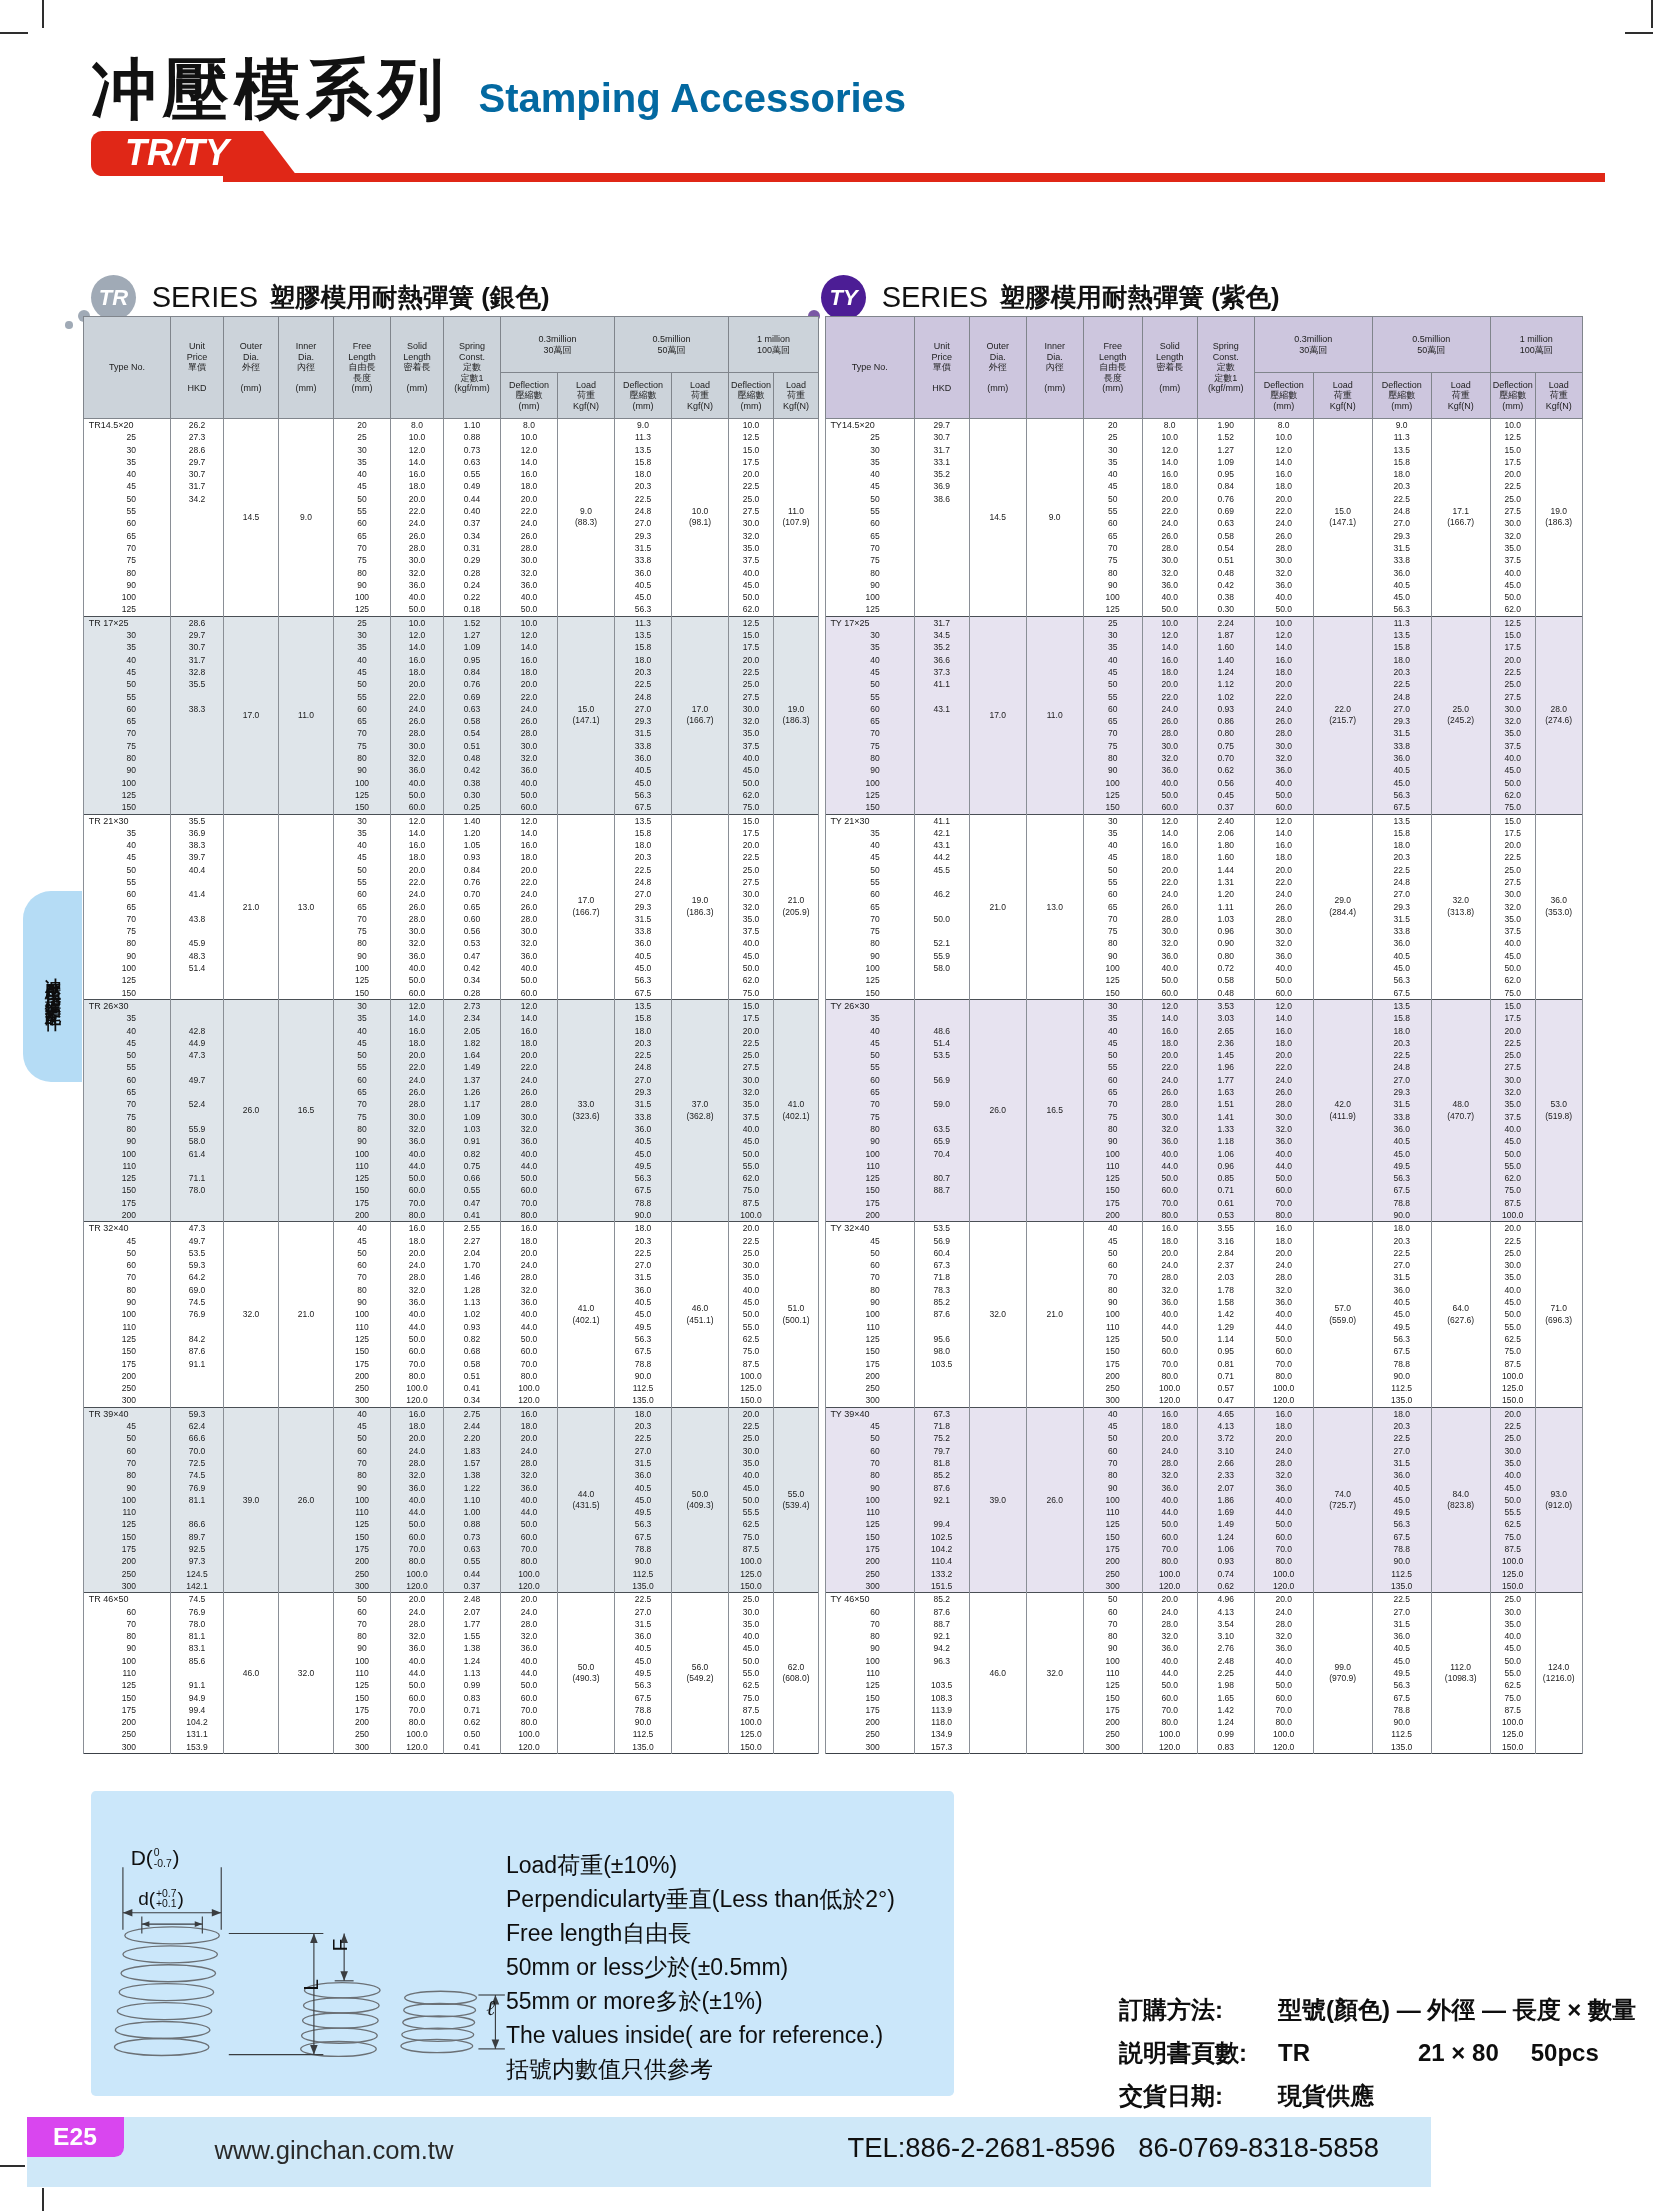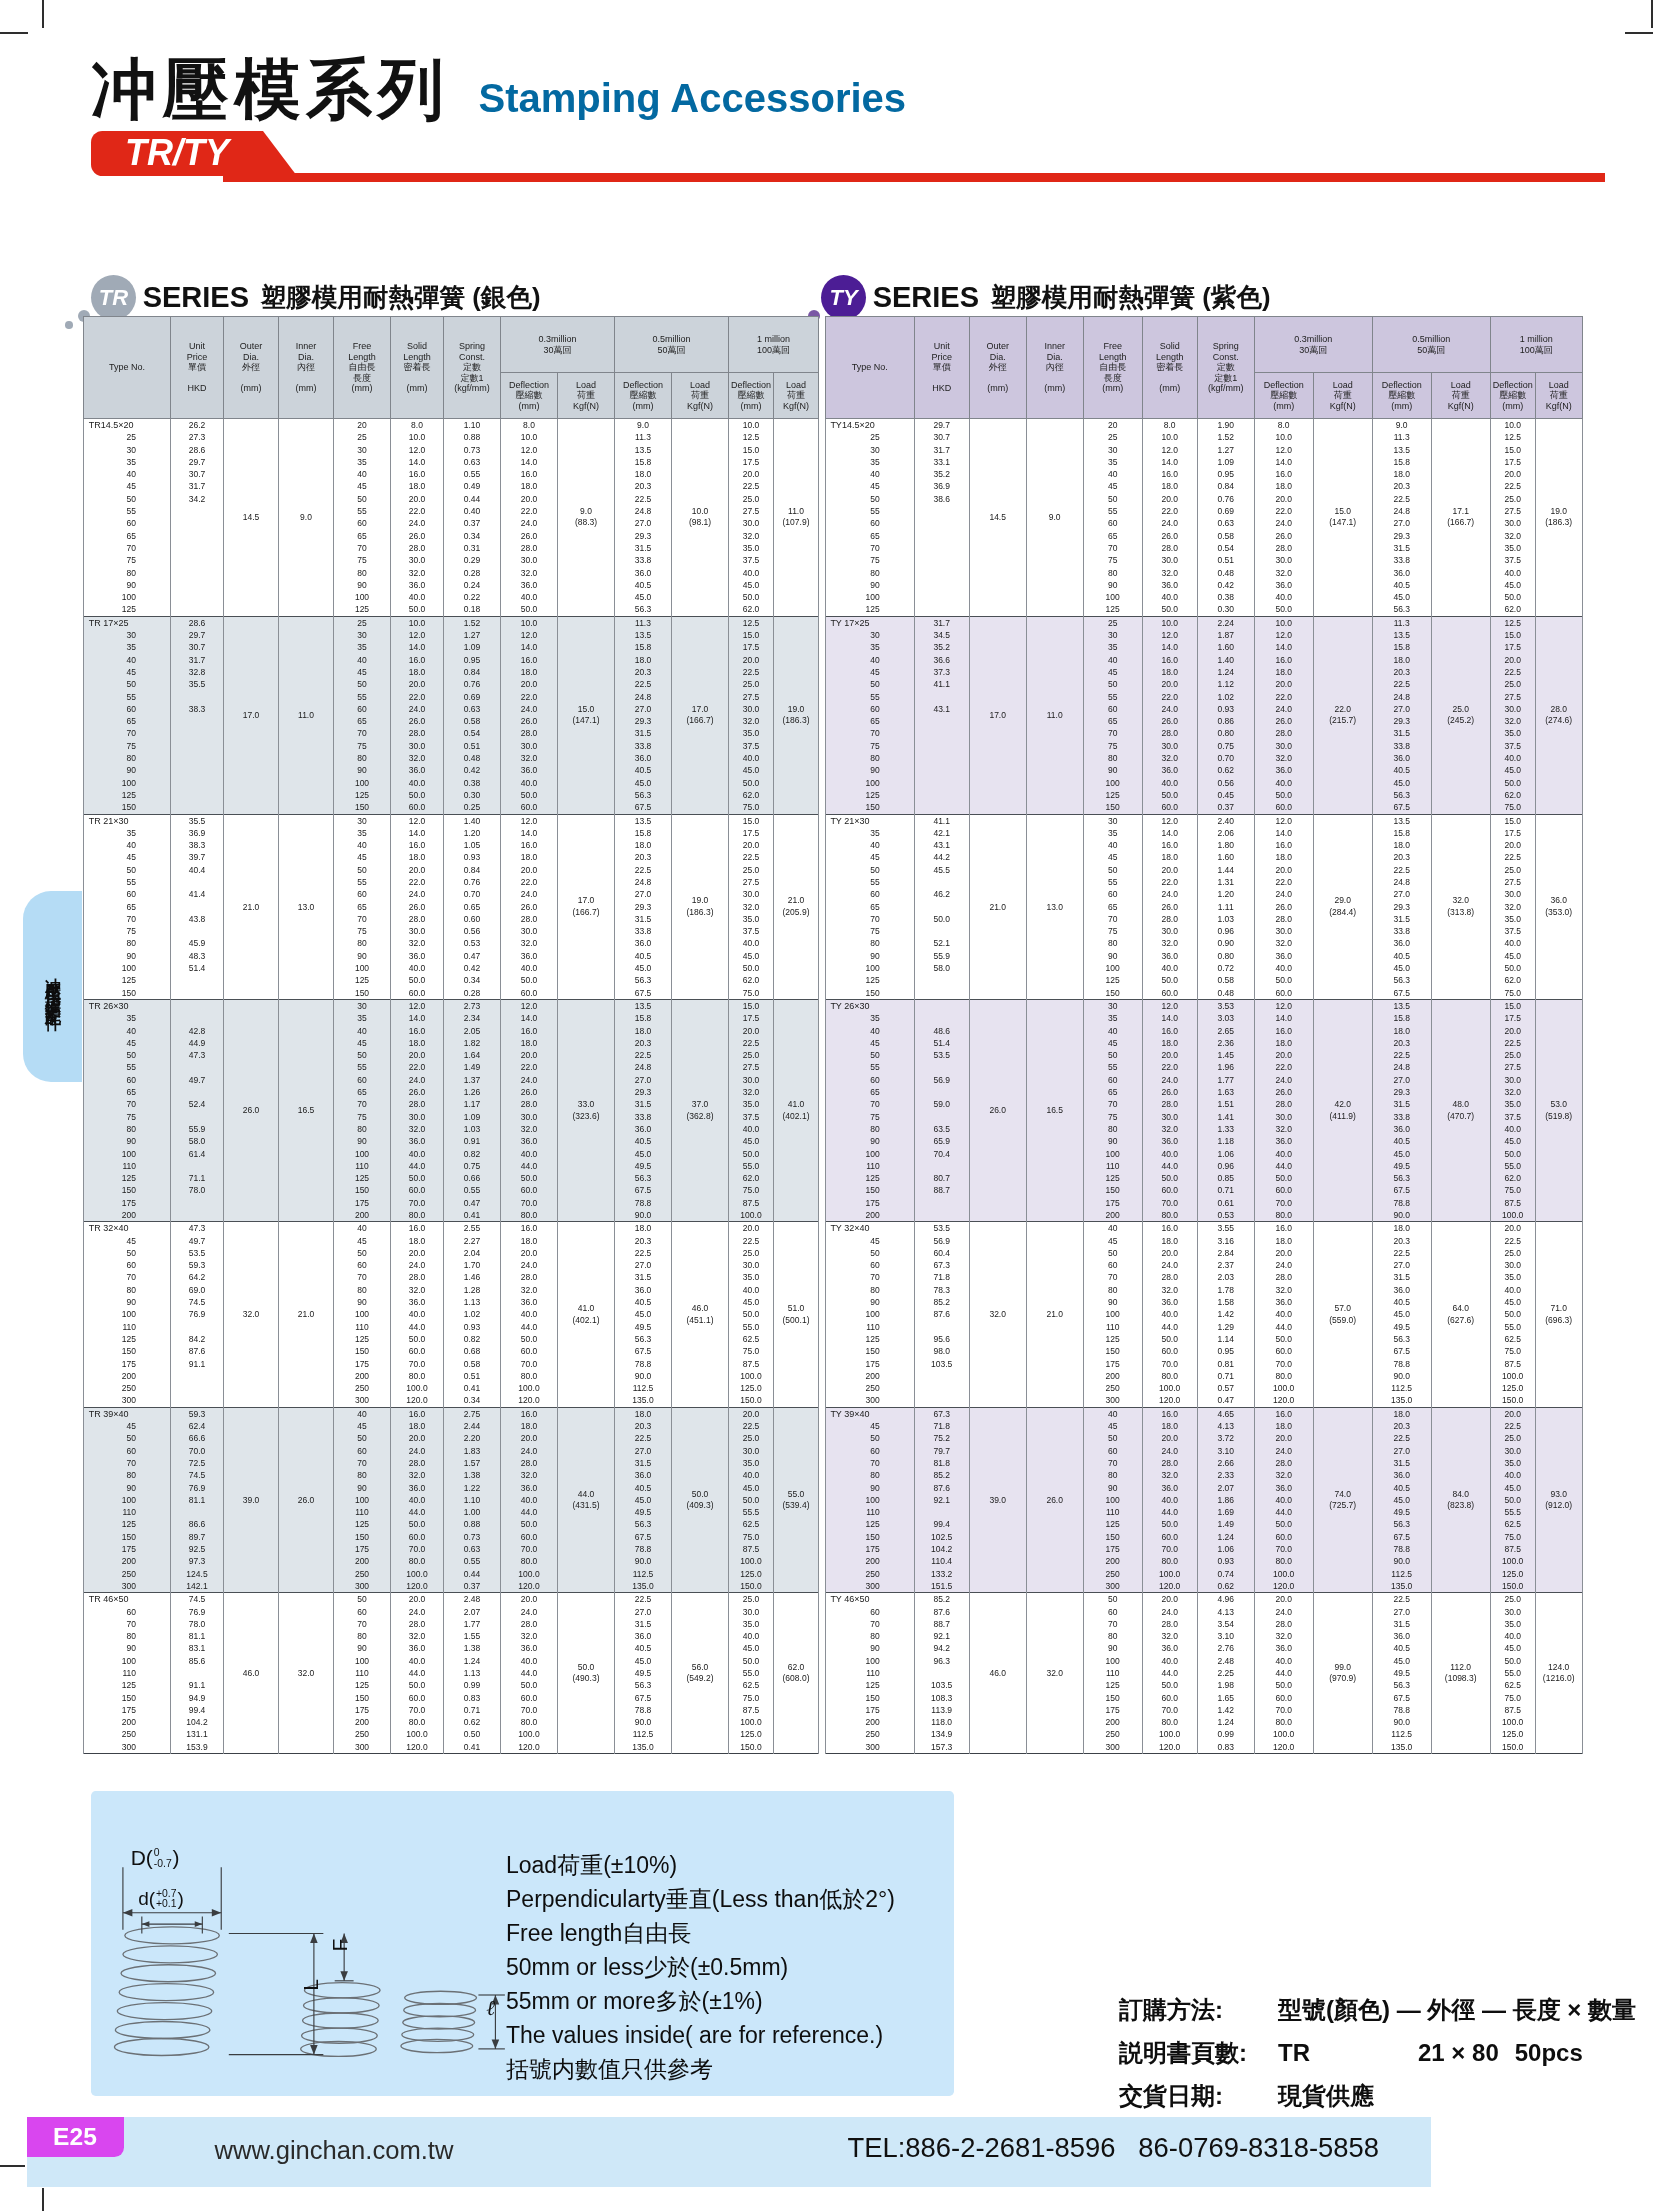--- a/index.html
+++ b/index.html
@@ -35,21 +35,21 @@
   
   .series{position:absolute;top:271px;display:flex;align-items:center;height:53px;}
   .series.s-tr{left:91px;} .series.s-ty{left:821px;}
   .badge-wrap{position:relative;width:45px;height:45px;margin-right:5.7px;}
   .circle{width:45px;height:45px;border-radius:50%;display:flex;align-items:center;justify-content:center;
      color:#fff;font-weight:bold;font-size:22px;font-style:italic;}
   .c-gray{background:#a0aab6;} .c-purple{background:#4c1d95;}
   .dot1{position:absolute;width:12.3px;height:12.3px;border-radius:50%;left:-13.2px;bottom:-1.9px;}
   .dot2{position:absolute;width:7.6px;height:7.6px;border-radius:50%;left:-25.6px;bottom:-8.5px;}
   .d-gray{background:#a0aab6;} .d-purple{background:#7a57a5;}
-  .s-label{font-size:29px;font-weight:bold;margin-left:1px;color:#111;}
+  .s-label{font-size:29px;font-weight:normal;margin-left:10px;color:#111;}
   .s-desc{font-size:25.6px;font-weight:bold;margin-left:11.4px;color:#111;}
 
   
   .tables{position:absolute;left:83px;top:316px;display:flex;gap:5.7px;align-items:flex-start;}
   table{border-collapse:collapse;table-layout:fixed;border:1.9px solid #3c4148;}
   .tr-table{--hbg:#ccd3da;--stripe:#dfe5ea;width:734px;}
   .ty-table{--hbg:#cdc6de;--stripe:#e7e3f0;width:755px;}
   th,td{padding:0;text-align:center;border-left:0.9px solid #8a8f96;border-right:0.9px solid #8a8f96;}
   thead th{background:var(--hbg);font-weight:normal;font-size:9px;line-height:1.16;
      white-space:pre-line;vertical-align:middle;border:0.9px solid #80858c;color:#222;}
@@ -78,21 +78,21 @@
   .lab-D{left:26.5px;top:45px;} .lab-d{left:34px;top:87px;font-size:19px;}
   .lab-L{left:201px;top:172px;} .lab-F{left:230px;top:132px;}
   .lab-ell{left:382px;top:195px;font-style:italic;font-family:"DejaVu Serif",serif;}
   .notes{position:absolute;left:415px;top:57px;font-size:23px;line-height:1.48;color:#0e0e0e;white-space:nowrap;}
 
   
   .order-info{position:absolute;left:1119px;top:1988px;font-size:24px;font-weight:bold;color:#0e0e0e;
       line-height:1.8;white-space:nowrap;}
   .order-info .lbl{display:inline-block;min-width:159px;}
   .order-info .model{display:inline-block;min-width:140px;}
-  .order-info .qty{margin-left:16px;}
+  .order-info .qty{margin-left:32px;}
 
   
   .footer-bar{position:absolute;left:26.5px;top:2117px;width:1404px;height:70px;background:#cfe8f8;}
   .page-badge{position:absolute;left:0;top:0;width:97px;height:40px;background:#d946ef;color:#fff;
      font-size:24.6px;font-weight:bold;display:flex;align-items:center;justify-content:center;
      border-radius:0 0 9.5px 0;}
   .web{position:absolute;left:188px;top:19px;font-size:25.6px;color:#2a2a2a;}
   .tel{position:absolute;left:821px;top:15px;font-size:27.4px;color:#101010;}
 </style>
 </head>

